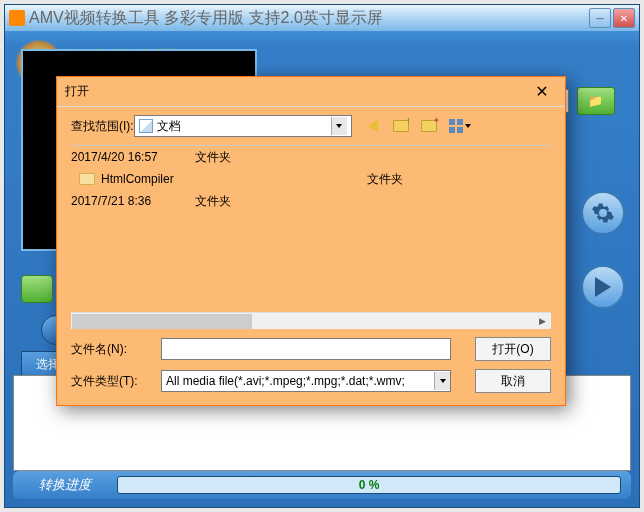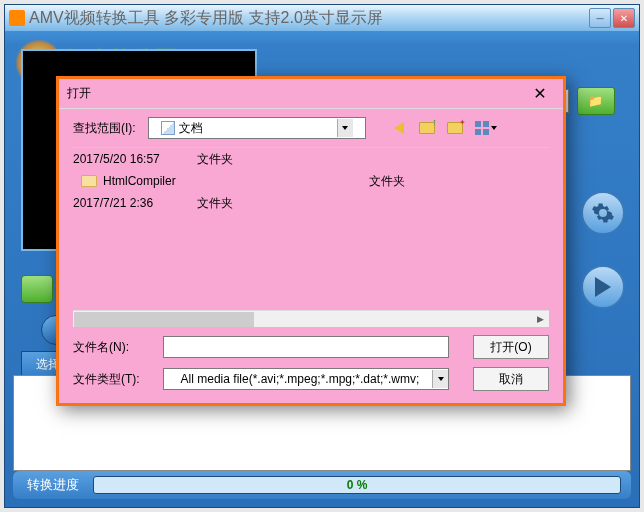--- a/index.html
+++ b/index.html
@@ -189,23 +189,24 @@
       left: 8px;
       bottom: 8px;
       right: 8px;
       height: 28px;
       display: flex;
       align-items: center;
       background: linear-gradient(180deg, #5aa0e0, #357fc9);
       border-radius: 6px;
     }
     .progress-label {
-      padding: 0 14px;
+      padding: 0 26px;
       color: #fff;
       font-size: 13px;
+      font-style: italic;
     }
     .progress-track {
       flex: 1;
       height: 18px;
       margin-right: 10px;
       background: #d0e8f8;
       border: 1px solid #1a4a7a;
       border-radius: 3px;
       position: relative;
     }
@@ -219,22 +220,22 @@
       font-weight: bold;
     }
 
     
     .dialog {
       position: absolute;
       left: 56px;
       top: 76px;
       width: 510px;
       height: 330px;
-      background: #f9a8d4;
-      border: 3px solid #f97316;
+      background: #fdba74;
+      border: 1px solid #f97316;
       box-shadow: 4px 4px 18px rgba(0,0,0,0.5);
       display: flex;
       flex-direction: column;
     }
     .dlg-title {
       height: 30px;
       display: flex;
       align-items: center;
       padding: 0 8px;
       border-bottom: 1px solid #ddd;
@@ -243,30 +244,30 @@
     .dlg-close {
       width: 30px; height: 22px;
       display: flex; align-items: center; justify-content: center;
       font-size: 16px;
     }
     .dlg-lookin {
       height: 38px;
       display: flex;
       align-items: center;
       padding: 0 14px;
-      gap: 12px;
+      gap: 0;
     }
     .lookin-label { font-size: 12px; }
     .lookin-combo {
       width: 218px;
       height: 22px;
       border: 1px solid #7a7a7a;
       display: flex;
       align-items: center;
-      padding: 0 12px;
+      padding: 0 4px;
       gap: 4px;
       background: #fff;
     }
     .doc-icon {
       width: 14px; height: 14px;
       background: linear-gradient(135deg, #fff 50%, #c8dcf0 50%);
       border: 1px solid #7aa0c8;
     }
     .combo-arrow {
       margin-left: auto;
@@ -400,21 +401,20 @@
       background: #fff;
     }
     .combo-input {
       height: 22px;
       border: 1px solid #7a7a7a;
       display: flex;
       align-items: center;
       padding-left: 4px;
       background: #fff;
       font-size: 12px;
-      text-align: center;
     }
     .dlg-btn {
       height: 24px;
       border: 1px solid #888;
       background: #f4f4f4;
       font-size: 12px;
       display: flex;
       align-items: center;
       justify-content: center;
       margin-left: 8px;
@@ -512,32 +512,32 @@
       <div class="nav-btn views-btn">
         <div class="views-grid"></div>
         <div class="drop-tri"></div>
       </div>
     </div>
   </div>
 
   <div class="file-list">
     <div class="file-rows">
       <div class="file-row">
-        <div class="fr-date">2017/5/20 16:57</div>
+        <div class="fr-date">2017/4/20 16:57</div>
         <div class="fr-type">文件夹</div>
       </div>
       <div class="file-row">
         <div class="fr-name">
             <div class="folder-sm"></div>
             <span>HtmlCompiler</span>
           </div>
         <div class="fr-type">文件夹</div>
       </div>
       <div class="file-row">
-        <div class="fr-date">2017/7/21 2:36</div>
+        <div class="fr-date">2017/7/21 8:36</div>
         <div class="fr-type">文件夹</div>
       </div>
     </div>
     <div class="hscroll">
       <div class="hscroll-thumb"></div>
       <div class="hscroll-arrow">▶</div>
     </div>
   </div>
 
   <div class="dlg-bottom">

